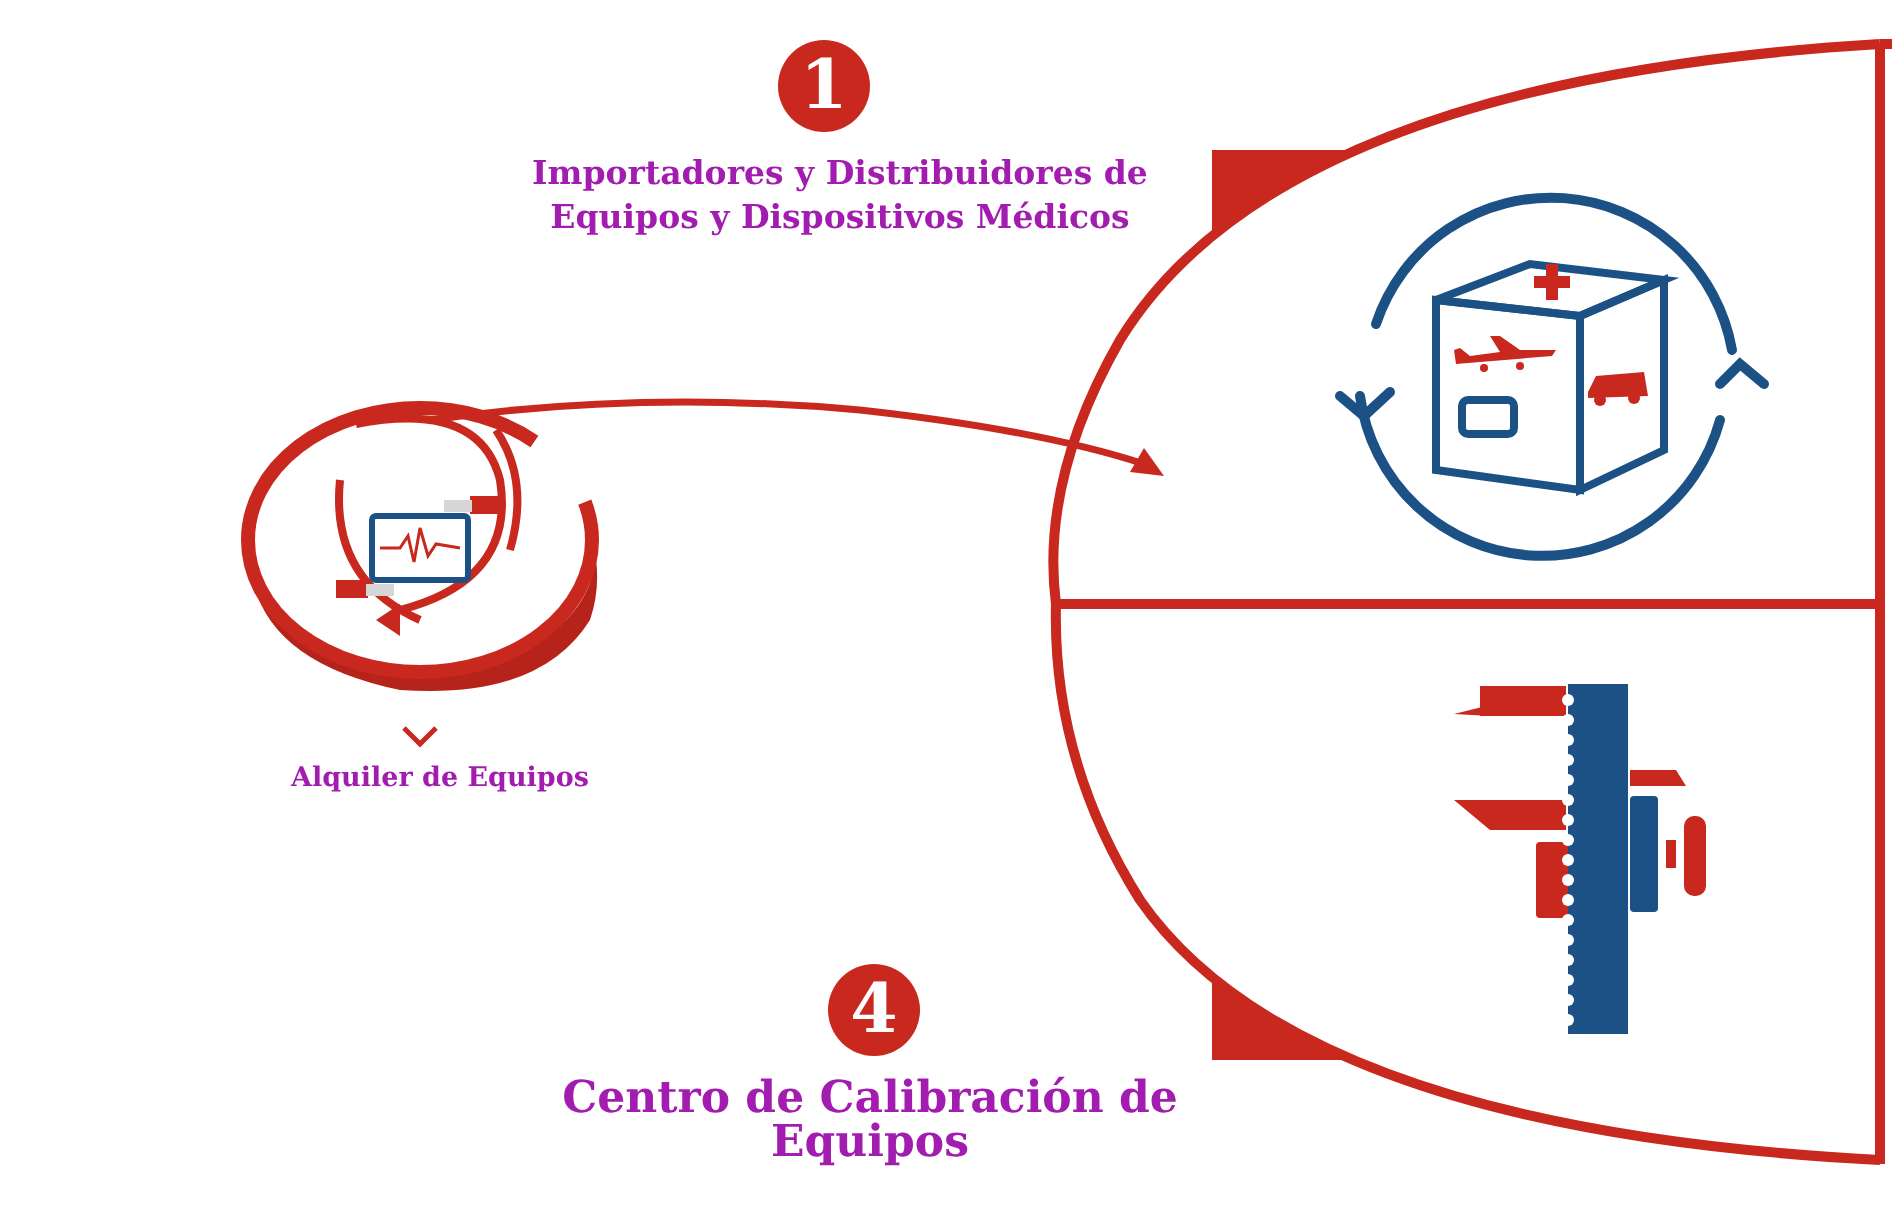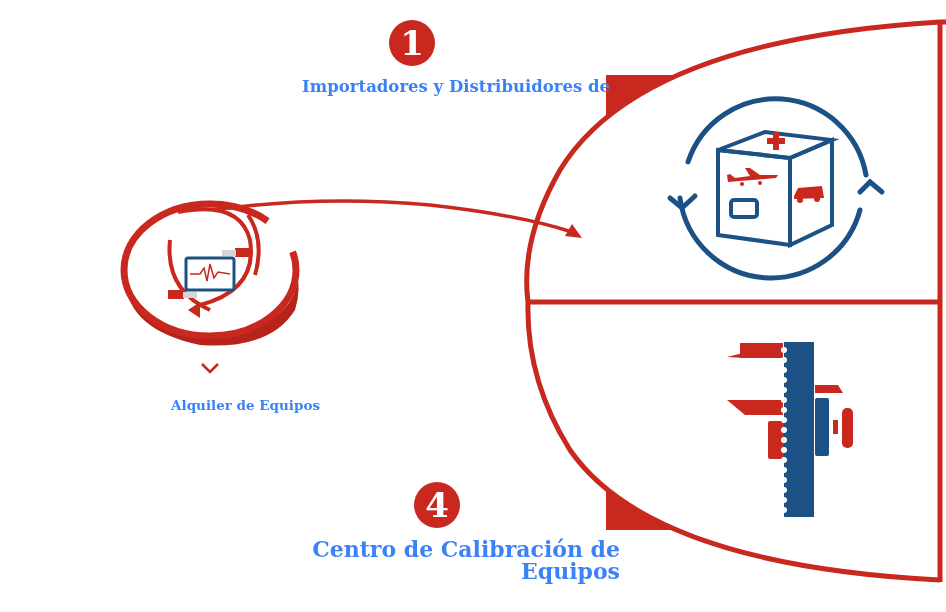--- a/index.html
+++ b/index.html
@@ -1,22 +1,22 @@
 <!DOCTYPE html>
 <html><head>
   <meta charset="utf-8">
   <style>
     html, body { margin: 0; padding: 0; background: #ffffff; }
     body { width: 946px; height: 612px; position: relative; overflow: hidden; font-family: "DejaVu Serif", "Liberation Serif", serif; }
     .canvas { position: absolute; left: 0; top: 0; width: 946px; height: 612px; }
     .badge { position: absolute; width: 46px; height: 46px; border-radius: 50%; background: #c8281e; color: #fff; display: flex; align-items: center; justify-content: center; font-family: "DejaVu Serif", serif; font-weight: bold; font-size: 34px; line-height: 1; }
-    .title { position: absolute; color: #3b82f6; font-family: "DejaVu Serif", "Liberation Serif", serif; font-weight: bold; text-align: right; }
+    .title { position: absolute; color: #a21caf; font-family: "DejaVu Serif", "Liberation Serif", serif; font-weight: bold; text-align: center; }
     .t1 { left: 230px; top: 76px; width: 380px; font-size: 16.5px; line-height: 22px; }
     .t4 { left: 250px; top: 538px; width: 370px; font-size: 22px; line-height: 22px; }
-    .t-alq { left: 120px; top: 396px; width: 200px; font-size: 13.5px; line-height: 18px; }
+    .t-alq { left: 120px; top: 380px; width: 200px; font-size: 13.5px; line-height: 18px; }
   </style>
 </head>
 <body>
 
 <div class="canvas">
 
   <svg width="946" height="612" viewBox="0 0 946 612" style="position:absolute;left:0;top:0">
 
     <g>
       <path d="M606 75 L700 75 L700 80 Q640 100 606 135 Z" fill="#c8281e"></path>
@@ -113,20 +113,21 @@
       <rect x="833" y="420" width="5" height="14" fill="#c8281e"></rect>
       <rect x="842" y="408" width="11" height="40" rx="5" fill="#c8281e"></rect>
     </g>
   </svg>
 
   <div class="badge" style="left:389px; top:20px;">
     <span>1</span>
   </div>
   <div class="title t1">
     <div>Importadores y Distribuidores de</div>
+    <div>Equipos y Dispositivos Médicos</div>
   </div>
 
   <div class="title t-alq">Alquiler de Equipos</div>
 
   <div class="badge" style="left:414px; top:482px;">
     <span>4</span>
   </div>
   <div class="title t4">Centro de Calibración de Equipos</div>
 
 </div>

